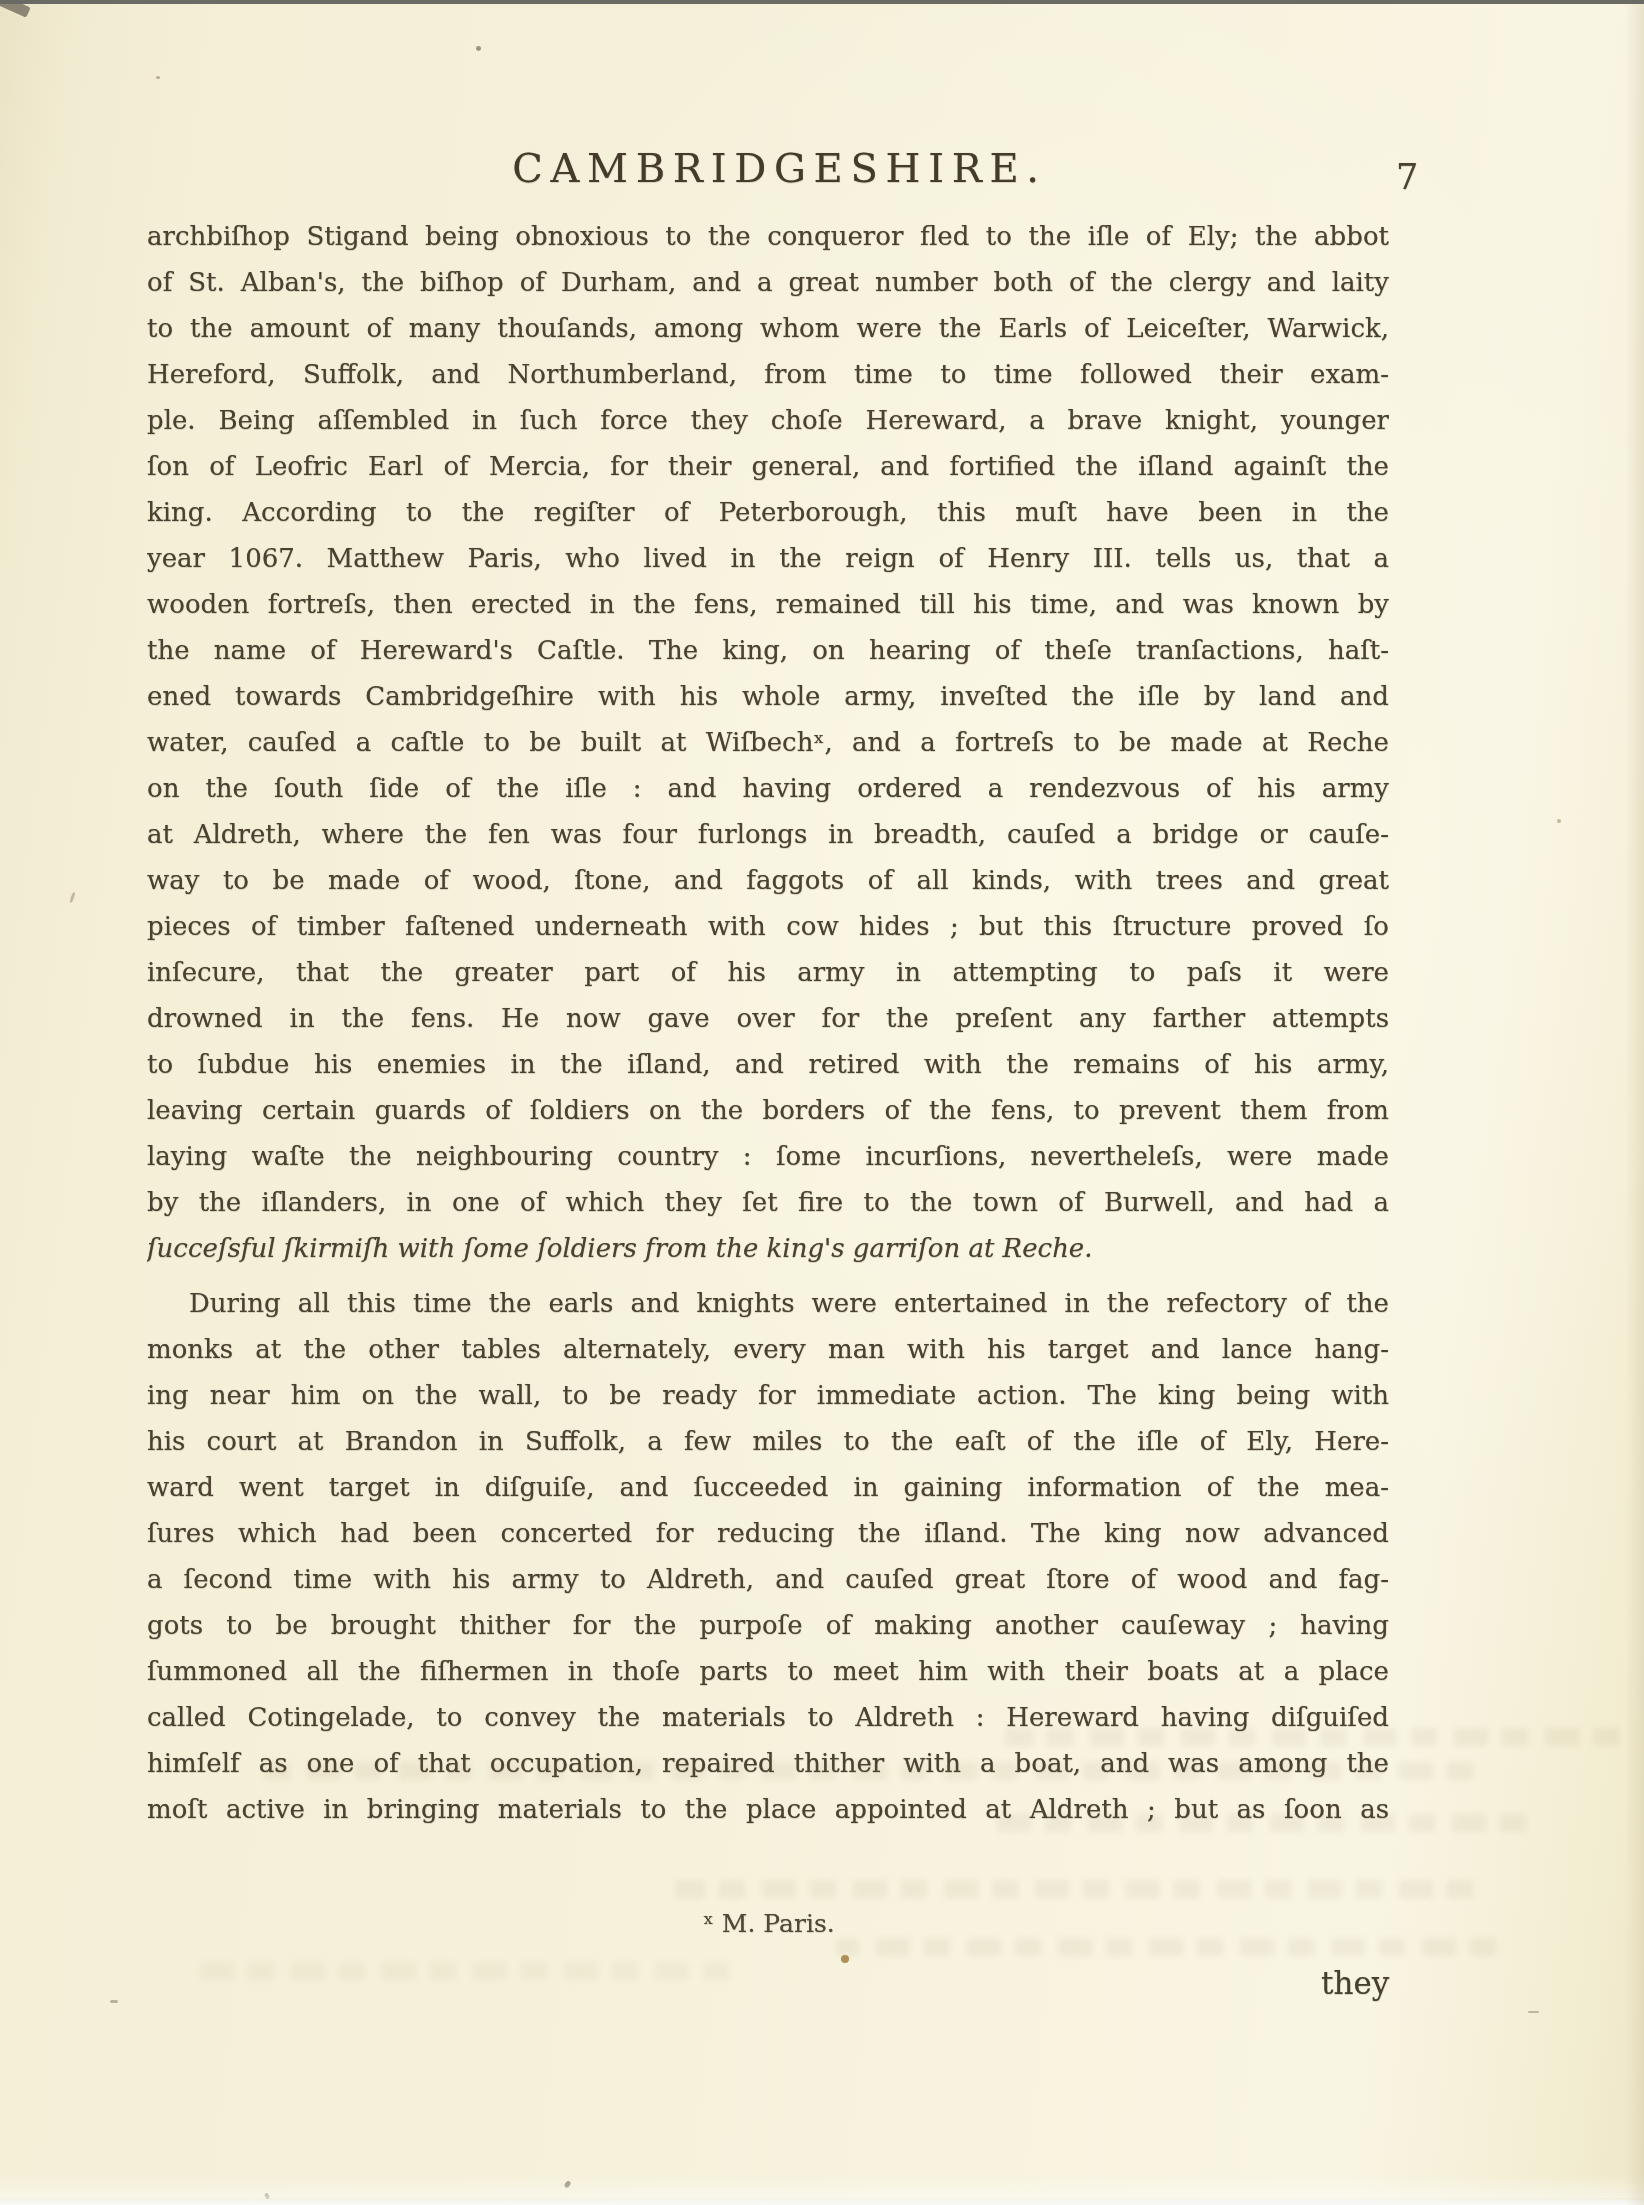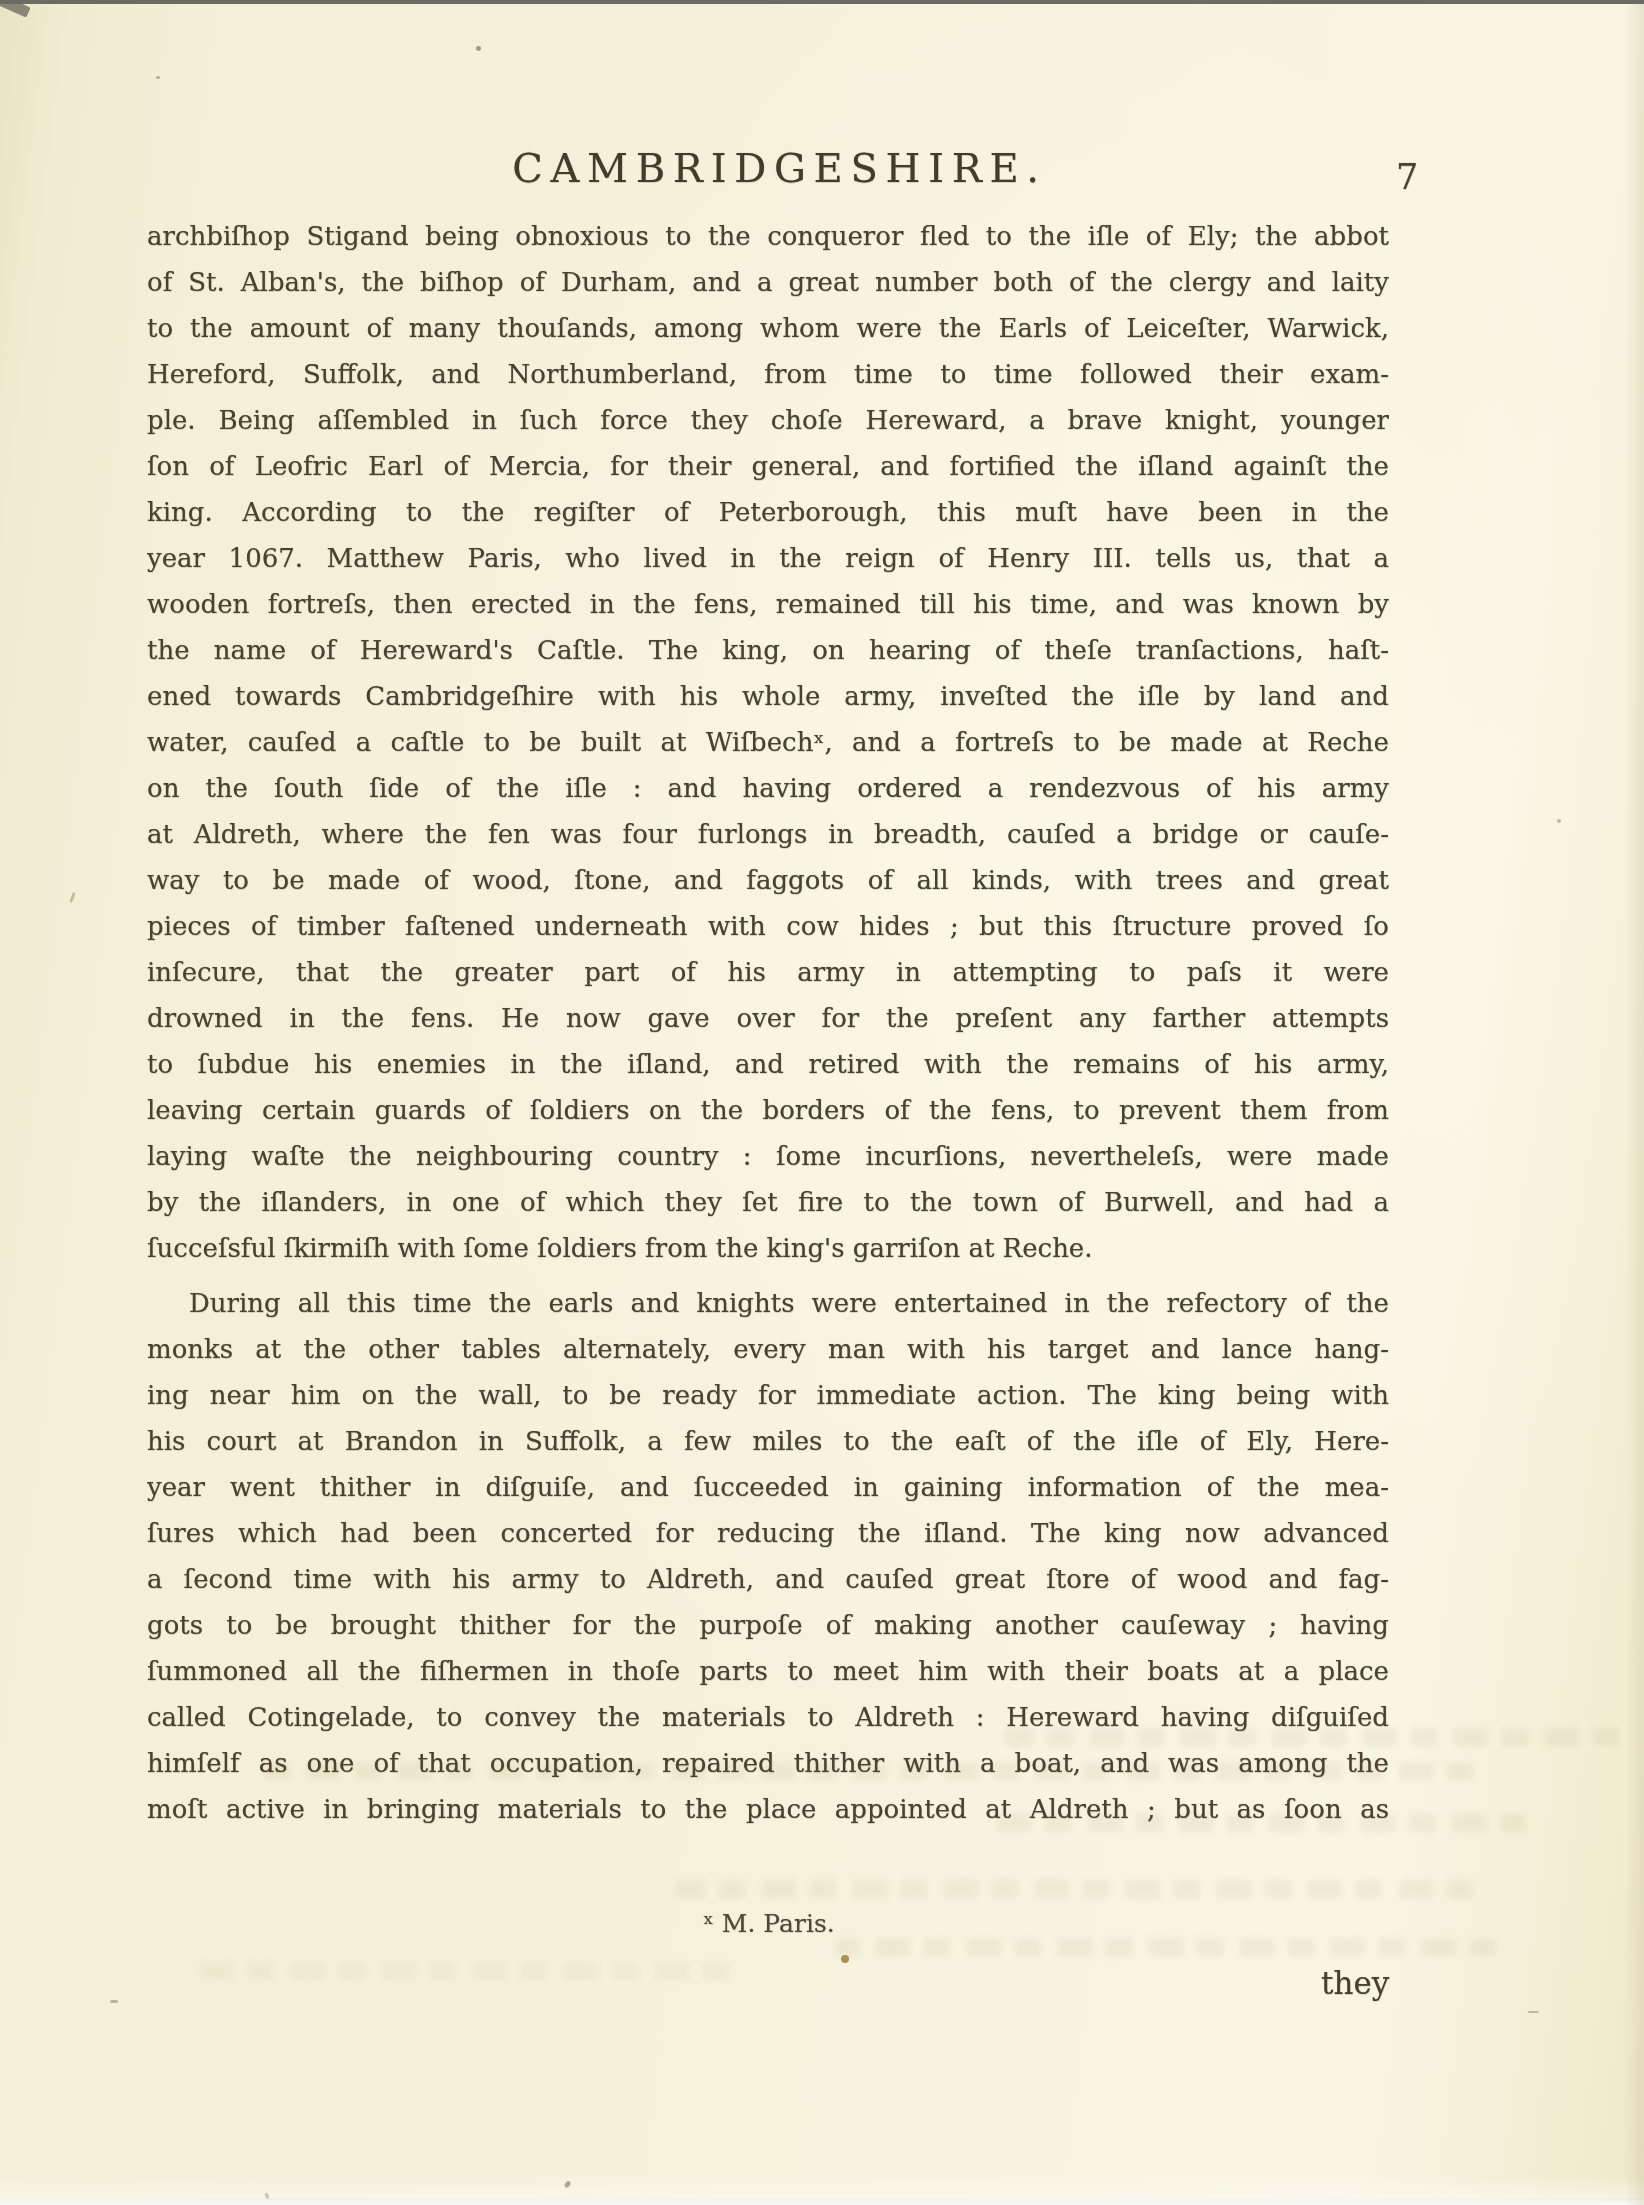--- a/index.html
+++ b/index.html
@@ -33,21 +33,21 @@
   }
 
   .text-block { position:absolute; top:209px; left:147px; width:1242px; font-size:26px; }
   .paragraph + .paragraph { margin-top:9.2px; }
   .line {
     height:46px; line-height:46px;
     text-align:justify; text-align-last:justify;
     white-space:normal; overflow:hidden;
   }
   .line.indent { text-indent:42px; }
-  .line.last { text-align-last:left; }
+  .line.last { text-align-last:left;font-style:italic; }
 
   .footnote {
     position:absolute; top:1905px; left:148px; width:1242px;
     text-align:center; font-size:25px; color:#514836;
   }
   .catchword { position:absolute; top:1961px; left:1321px; font-size:31px; color:#46402f; }
 
   
   .ghost {
     position:absolute; height:18.4px; opacity:0.07;
@@ -124,21 +124,21 @@
         <div class="line">leaving certain guards of ſoldiers on the borders of the fens, to prevent them from</div>
         <div class="line">laying waſte the neighbouring country : ſome incurſions, nevertheleſs, were made</div>
         <div class="line">by the iſlanders, in one of which they ſet fire to the town of Burwell, and had a</div>
         <div class="line last">ſucceſsful ſkirmiſh with ſome ſoldiers from the king's garriſon at Reche.</div>
       </div>
       <div class="paragraph">
         <div class="line indent">During all this time the earls and knights were entertained in the refectory of the</div>
         <div class="line">monks at the other tables alternately, every man with his target and lance hang-</div>
         <div class="line">ing near him on the wall, to be ready for immediate action.  The king being with</div>
         <div class="line">his court at Brandon in Suffolk, a few miles to the eaſt of the iſle of Ely, Here-</div>
-        <div class="line">year went thither in diſguiſe, and ſucceeded in gaining information of the mea-</div>
+        <div class="line">ward went target in diſguiſe, and ſucceeded in gaining information of the mea-</div>
         <div class="line">ſures which had been concerted for reducing the iſland.  The king now advanced</div>
         <div class="line">a ſecond time with his army to Aldreth, and cauſed great ſtore of wood and fag-</div>
         <div class="line">gots to be brought thither for the purpoſe of making another cauſeway ; having</div>
         <div class="line">ſummoned all the fiſhermen in thoſe parts to meet him with their boats at a place</div>
         <div class="line">called Cotingelade, to convey the materials to Aldreth :  Hereward having diſguiſed</div>
         <div class="line">himſelf as one of that occupation, repaired thither with a boat, and was among the</div>
         <div class="line">moſt active in bringing materials to the place appointed at Aldreth ;  but as ſoon as</div>
       </div>
     </div>
 

